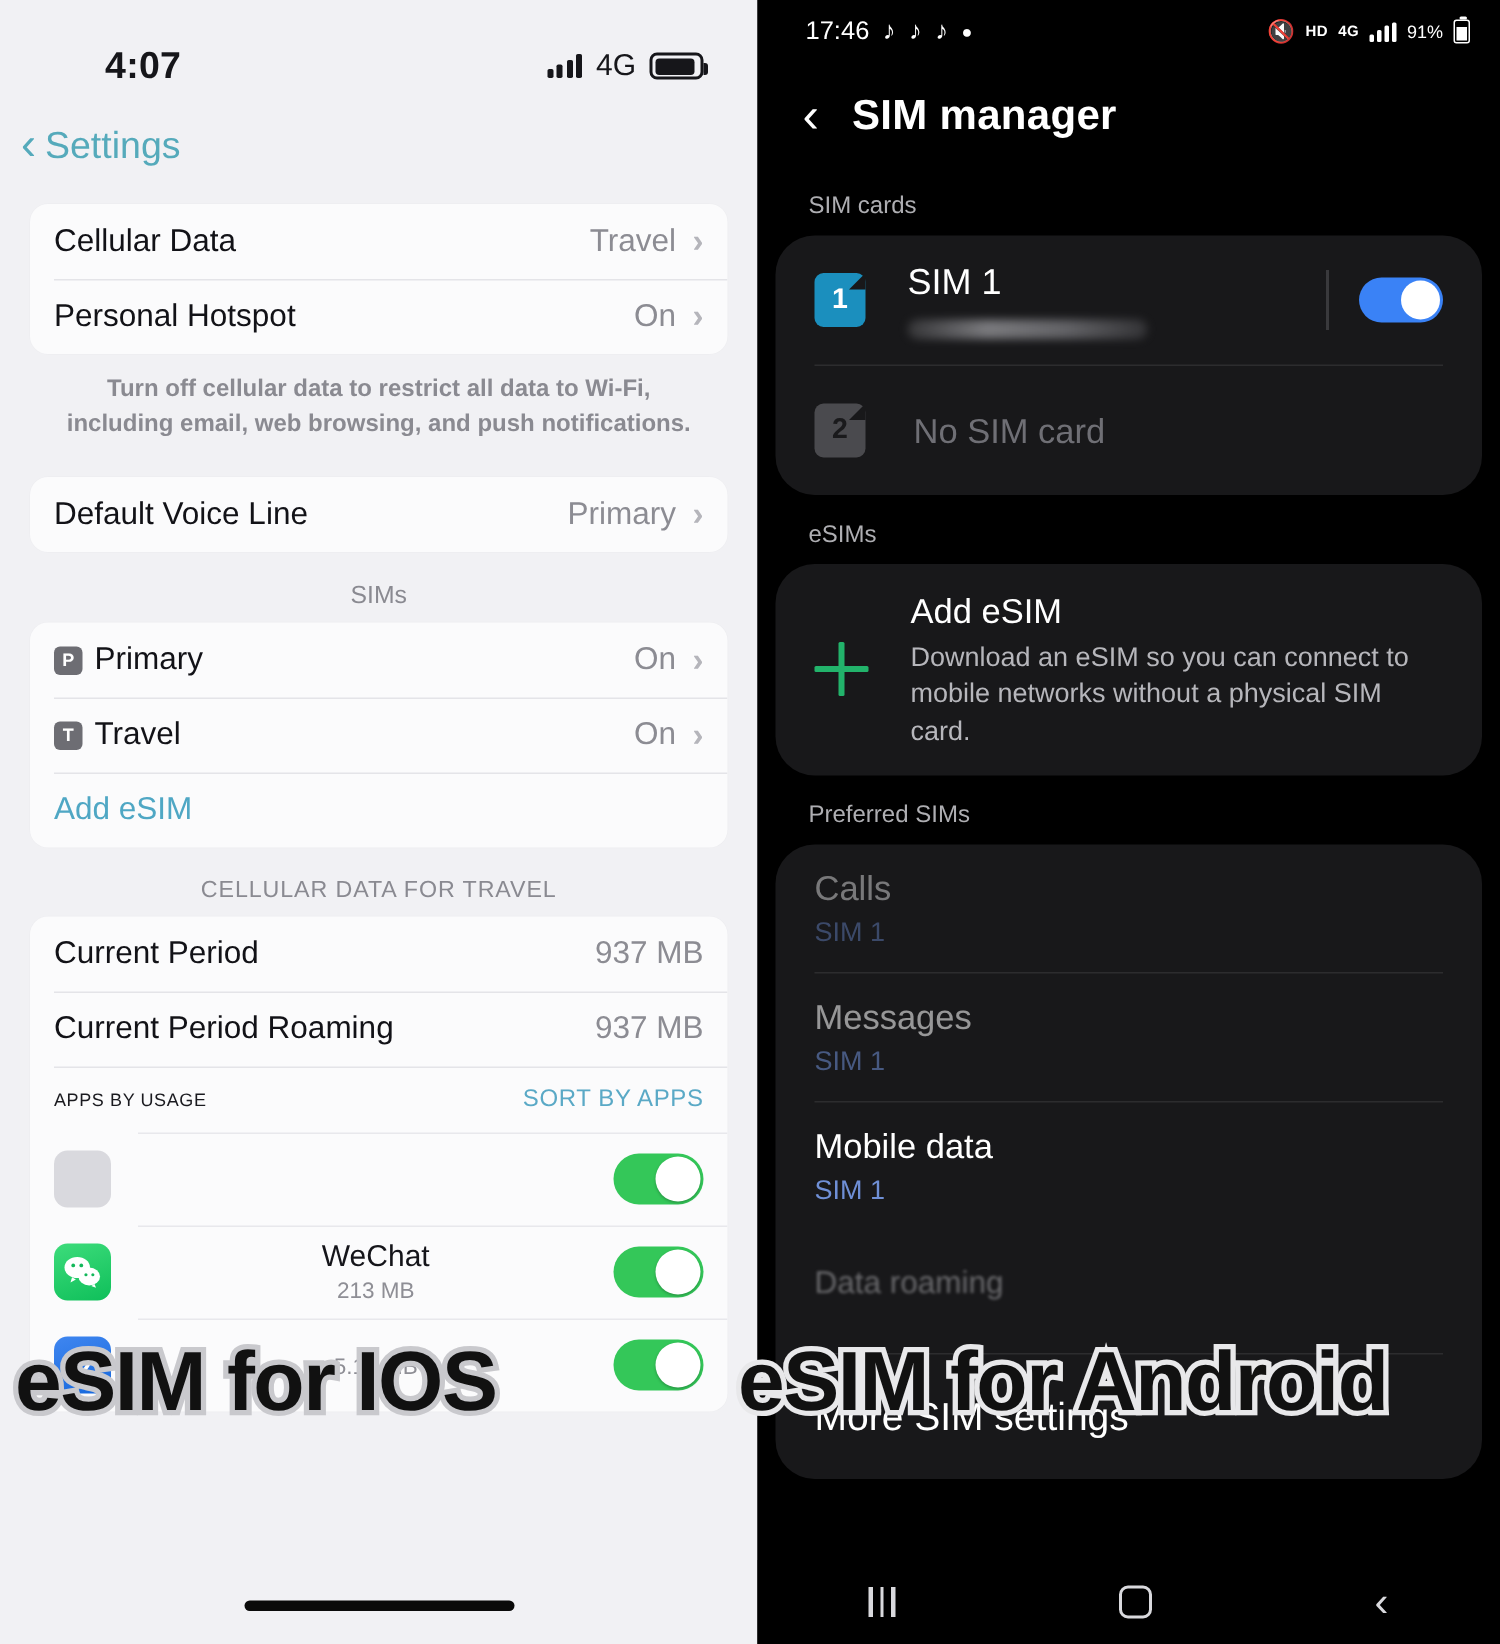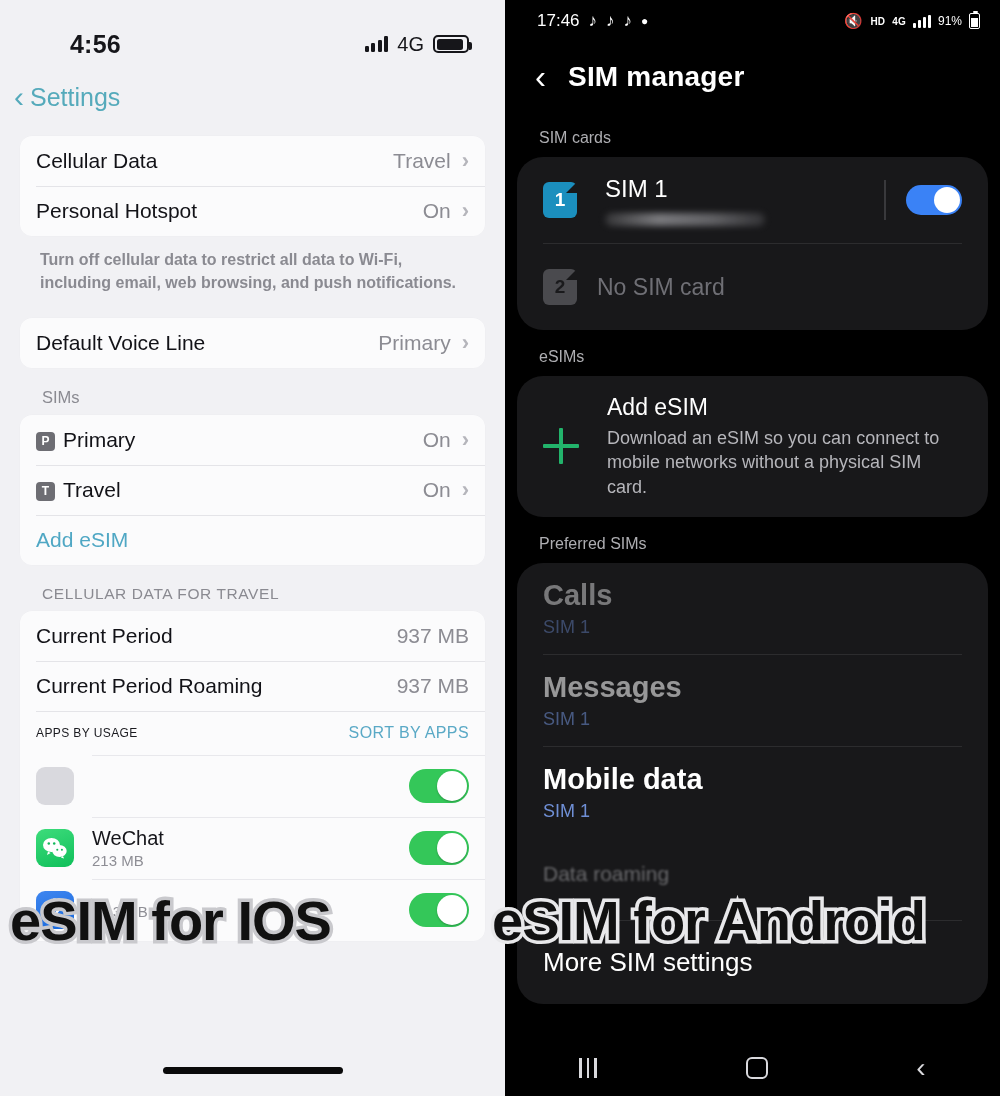--- a/index.html
+++ b/index.html
@@ -45,21 +45,21 @@
     position: absolute; left: 14px; top: 8px;
     display: flex; align-items: center; gap: 6px;
     color: #55aabb; font-size: 25px; cursor: pointer;
   }
   .ios-chev-back { font-size: 30px; line-height: 1; font-weight: 500; }
   .ios-title {
     position: absolute; left: 0; right: 0; top: 10px; text-align: center;
     font-size: 23px; font-weight: bold; color: #14141a;
   }
 
-  .ios-body { padding: 0 20px; }
+  .ios-body { padding: 0 20px; text-align: center; }
   .card {
     background: #fbfbfc; border-radius: 12px; overflow: hidden;
     box-shadow: 0 0 0 .5px rgba(0,0,0,.015);
   }
   .row {
     display: flex; align-items: center; justify-content: space-between;
     padding: 0 16px; height: 50px; position: relative;
   }
   .row + .row::before {
     content: ""; position: absolute; left: 16px; right: 0; top: 0;
@@ -164,39 +164,39 @@
     transform: rotate(0deg);
   }
   .a-simicon.off { background:#4a4a4e; color:#1a1a1c; }
   .a-simtext { margin-left: 28px; flex: 1; }
   .a-simname { font-size: 24px; font-weight: 500; }
   .a-blurline {
     margin-top: 10px; width: 160px; height: 13px; border-radius: 7px;
     background: linear-gradient(90deg,#3a3a3c,#8b8b8f,#6f6f73,#37373a);
     filter: blur(3px); opacity:.85;
   }
-  .a-nosim { font-size: 23px; color: #6f6f75; margin-left: 20px; }
+  .a-nosim { font-size: 23px; color: #6f6f75; margin-left: 32px; }
   .a-toggle-wrap { display:flex; align-items:center; gap: 20px; }
   .a-vbar { width: 2px; height: 40px; background: #39393c; }
   .a-toggle { width: 56px; height: 30px; border-radius: 15px; background:#3a82f6; position:relative; }
   .a-toggle::after { content:""; position:absolute; right: 2px; top: 2px;
                      width: 26px; height: 26px; border-radius:50%; background:#fff; }
 
   .a-plus { width: 36px; height: 36px; position: relative; flex: none; }
   .a-plus::before, .a-plus::after {
     content:""; position:absolute; background:#22b36b; border-radius:1px;
   }
   .a-plus::before { left: 16px; top: 0; width: 3.5px; height: 36px; }
   .a-plus::after { top: 16px; left: 0; height: 3.5px; width: 36px; }
   .a-esim-text { margin-left: 28px; }
   .a-esim-title { font-size: 23px; font-weight: 500; margin-bottom: 5px; }
   .a-esim-desc { font-size: 18px; color: #b6b6bb; line-height: 1.35; }
 
   .a-pref-row { padding: 16px 26px; }
-  .a-pref-title { font-size: 29px; font-weight: bold; }
+  .a-pref-title { font-size: 23px; }
   .a-pref-sub { font-size: 18px; margin-top: 5px; color:#6f8fd6; }
   .dim1 { opacity: .42; }
   .dim2 { opacity: .55; }
   .a-obscured-row { position: relative; min-height: 82px; }
   .a-obscured-text {
     position:absolute; left:26px; top:24px; font-size: 21px; color:#c9c9cd;
     filter: blur(1.2px); opacity:.45;
   }
   .a-more { font-size: 26px; padding: 26px 26px; }
   .a-navbuttons {
@@ -225,21 +225,21 @@
   }
 </style>
 </head>
 <body>
 
 <div id="root">
 
   <div class="ios">
 
     <div class="ios-statusbar">
-      <div class="ios-time">4:56</div>
+      <div class="ios-time">4:07</div>
       <div class="ios-status-right">
         <div class="sig-bars">
           <i></i>
             <i></i>
             <i></i>
             <i></i>
         </div>
         <div class="net-label">4G</div>
         <div class="battery">
           <div class="battery-fill"></div>

